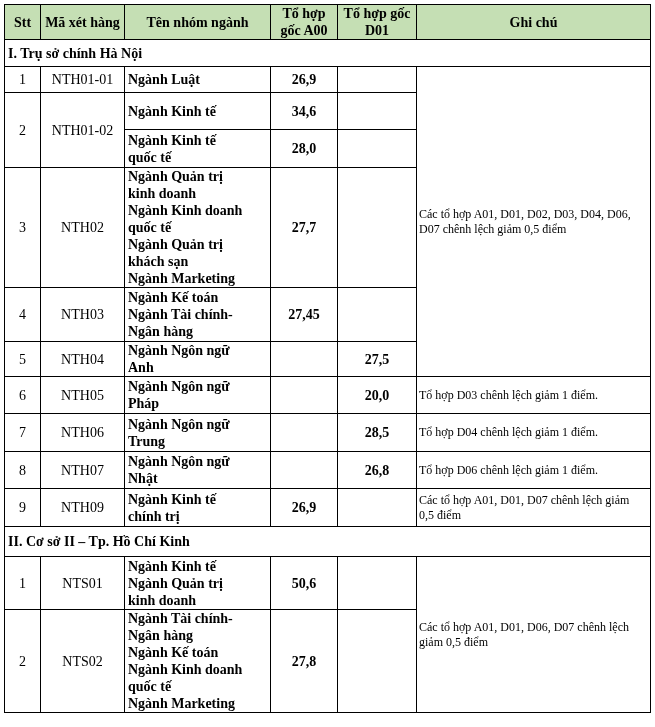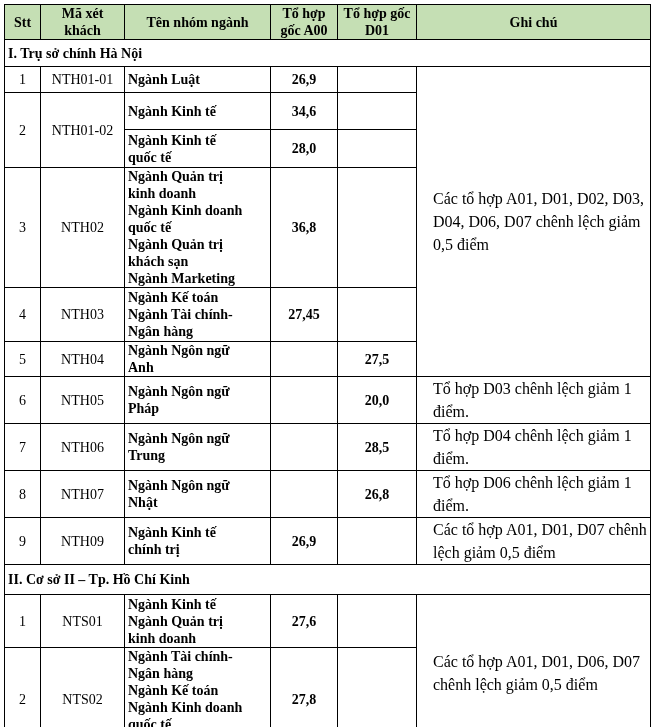--- a/index.html
+++ b/index.html
@@ -4,39 +4,39 @@
 <style>
   html, body { margin:0; padding:0; background:#fff; }
   body { width:655px; height:727px; position:relative; overflow:hidden;
          font-family: "Liberation Serif", "DejaVu Serif", serif; color:#000; }
   table { position:absolute; left:4px; top:4px; border-collapse:collapse; table-layout:fixed; }
   td, th { border:1.5px solid #000; padding:0 3px; font-size:14px; line-height:17px; vertical-align:middle; }
   th { background:#c5dfb4; font-weight:bold; text-align:center; }
   .c { text-align:center; }
   .b { font-weight:bold; }
   .section { text-align:left; font-weight:bold; font-size:14px; }
-  .note { font-size:16px; line-height:23px; padding-left:16px; }
+  .note { font-size:12px; line-height:15px; padding-left:2px; }
   .name { white-space:pre-line;font-weight:bold; }
 </style>
 </head>
 <body>
 
 <table>
   <colgroup>
     <col style="width:36px">
       <col style="width:84px">
       <col style="width:146px">
     <col style="width:67px">
       <col style="width:79px">
       <col style="width:234px">
   </colgroup>
   <tbody>
       <tr style="height:31px">
     <th>Stt</th>
-    <th>Mã xét khách</th>
+    <th>Mã xét hàng</th>
     <th>Tên nhóm ngành</th>
     <th>Tổ hợp gốc A00</th>
     <th>Tổ hợp gốc D01</th>
     <th>Ghi chú</th>
   </tr>
 
   <tr style="height:27px">
     <td colspan="6" class="section">I.   Trụ sở chính Hà Nội</td>
   </tr>
 
@@ -67,21 +67,21 @@
   <tr style="height:120px">
     <td class="c">3</td>
     <td class="c">NTH02</td>
     <td class="name">Ngành Quản trị
 kinh doanh
 Ngành Kinh doanh
 quốc tế
 Ngành Quản trị
 khách sạn
 Ngành Marketing</td>
-    <td class="c b">36,8</td>
+    <td class="c b">27,7</td>
     <td class="c b"></td>
   </tr>
 
   <tr style="height:54px">
     <td class="c">4</td>
     <td class="c">NTH03</td>
     <td class="name">Ngành Kế toán
 Ngành Tài chính-
 Ngân hàng</td>
     <td class="c b">27,45</td>
@@ -140,21 +140,21 @@
   <tr style="height:30px">
     <td colspan="6" class="section">II.  Cơ sở II – Tp. Hồ Chí Kinh</td>
   </tr>
 
   <tr style="height:53px">
     <td class="c">1</td>
     <td class="c">NTS01</td>
     <td class="name">Ngành Kinh tế
 Ngành Quản trị
 kinh doanh</td>
-    <td class="c b">27,6</td>
+    <td class="c b">50,6</td>
     <td class="c b"></td>
     <td rowspan="2" class="note">Các tổ hợp A01, D01, D06, D07 chênh lệch giảm 0,5 điểm</td>
   </tr>
   <tr style="height:102px">
     <td class="c">2</td>
     <td class="c">NTS02</td>
     <td class="name">Ngành Tài chính-
 Ngân hàng
 Ngành Kế toán
 Ngành Kinh doanh

